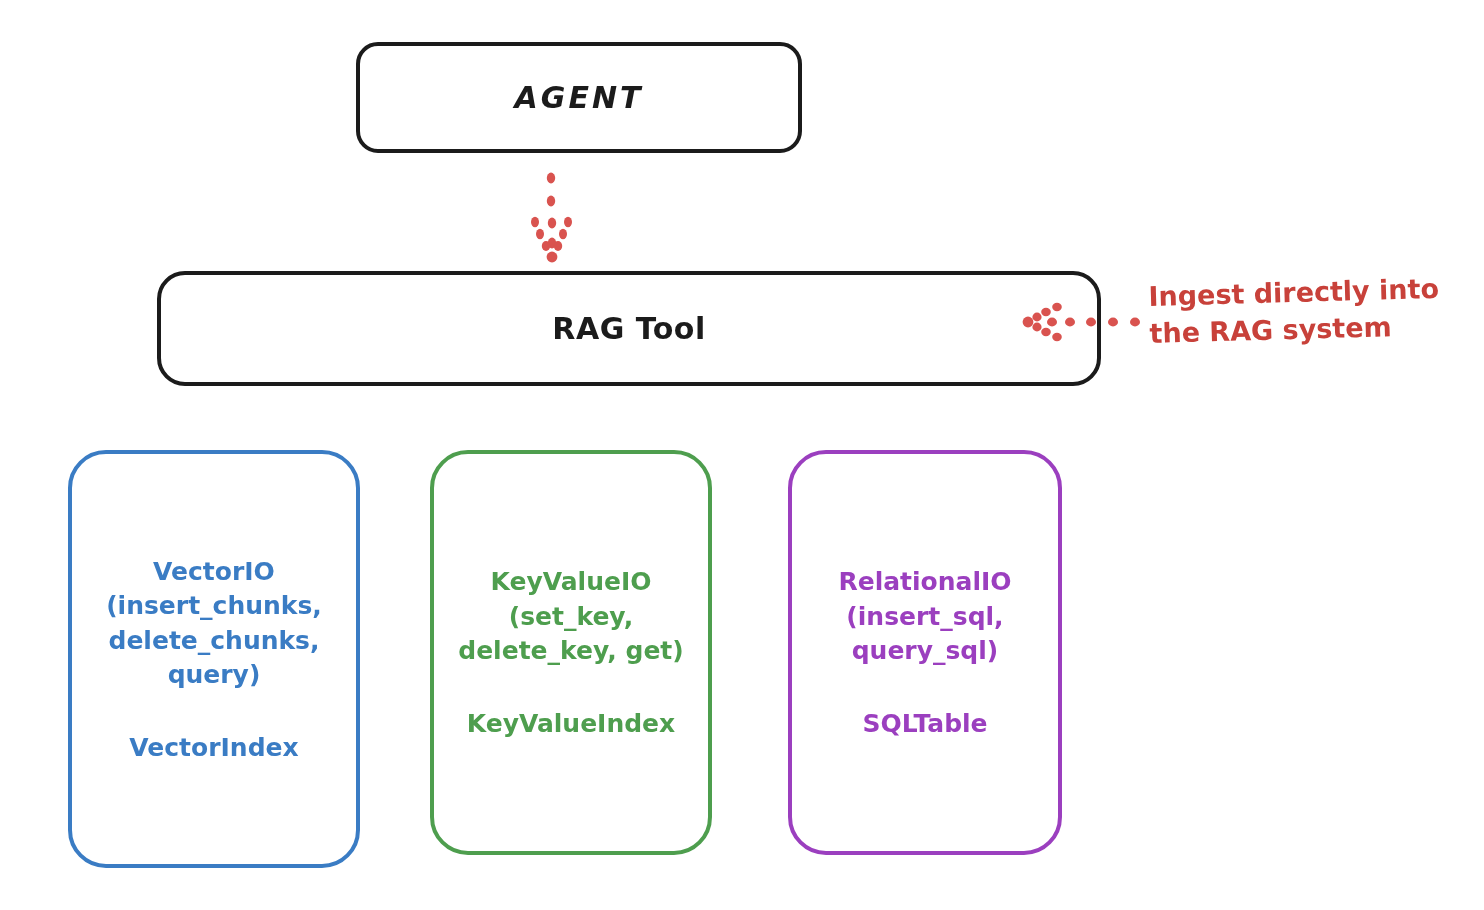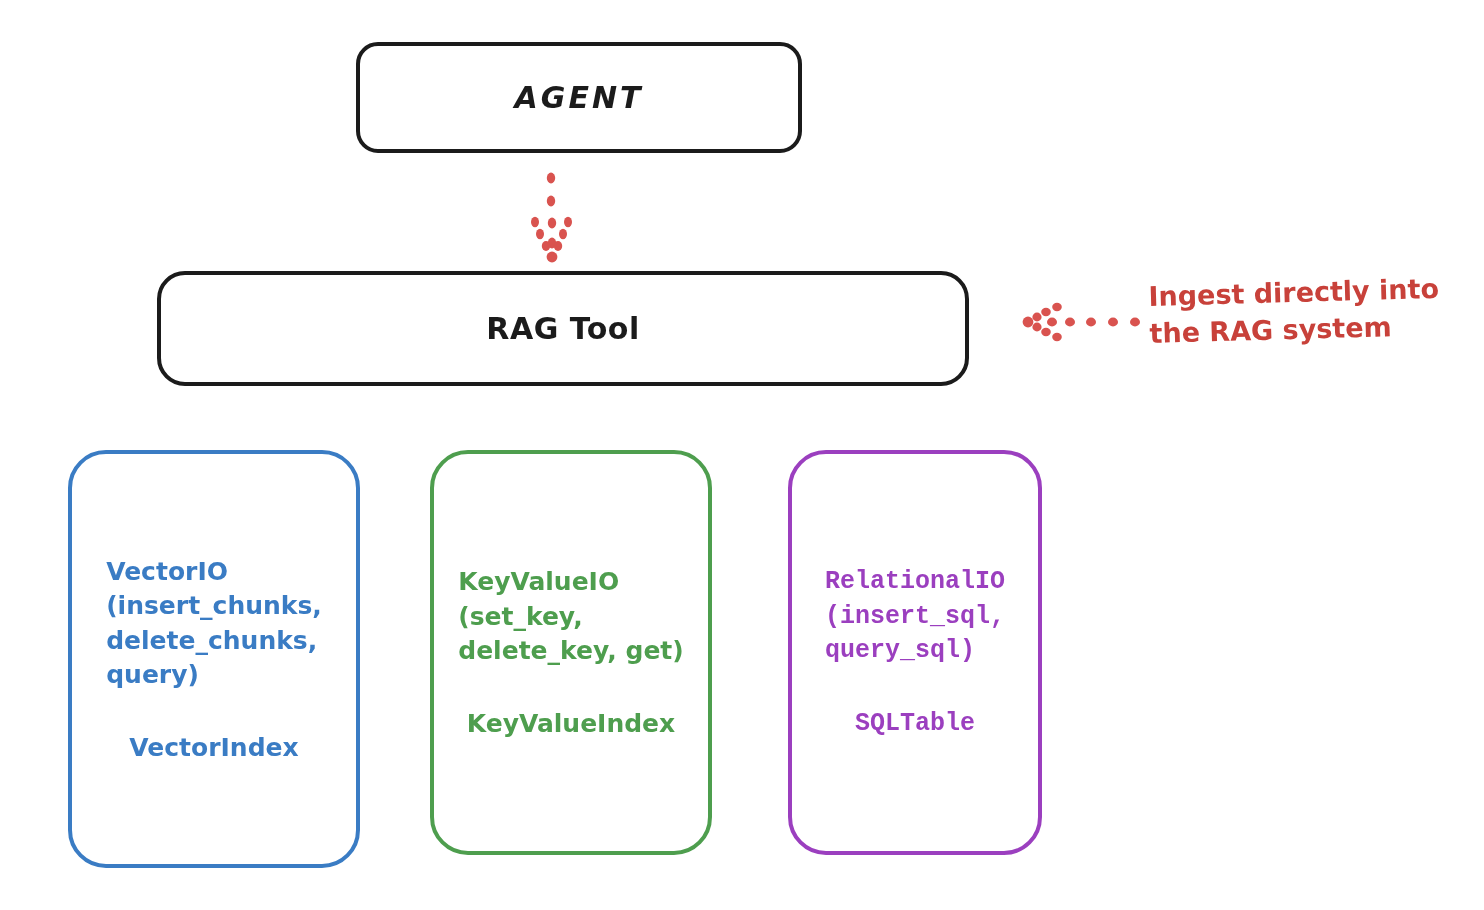--- a/index.html
+++ b/index.html
@@ -19,41 +19,41 @@
   }
 
   
   .node {
     position: absolute;
     box-sizing: border-box;
     background: #ffffff;
     display: flex;
     align-items: center;
     justify-content: center;
-    text-align: left;
+    text-align: center;
     line-height: 1.32;
   }
 
   
   .node-black {
     border: 4px solid #1b1b1b;
     border-radius: 22px;
   }
   .node-black .node-label {
     font-family: "DejaVu Sans", sans-serif;
     font-style: italic;
     font-weight: 600;
     color: #1b1b1b;
     letter-spacing: 1.5px;
   }
 
   #agent-box { left: 356px; top: 42px; width: 446px; height: 111px; }
   #agent-box .node-label { font-size: 30px; letter-spacing: 3px; }
 
-  #ragtool-box { left: 157px; top: 271px; width: 812px; height: 115px; border-radius: 28px; }
+  #ragtool-box { left: 157px; top: 271px; width: 944px; height: 115px; border-radius: 28px; }
   #ragtool-box .node-label { font-size: 30px; font-style: normal; letter-spacing: 0.5px; }
 
   
   .node-provider {
     border-width: 4px;
     border-style: solid;
     border-radius: 38px;
     flex-direction: column;
     padding: 0 8px;
   }
@@ -74,21 +74,21 @@
     font-weight: 600;
     margin-top: 38px;
   }
 
   #vectorio-box  { left: 68px;  top: 450px; width: 292px; height: 418px; border-color: #3a7cc4; }
   #vectorio-box .provider-api, #vectorio-box .provider-index { color: #3a7cc4; }
 
   #keyvalueio-box { left: 430px; top: 450px; width: 282px; height: 405px; border-color: #4e9e4e; }
   #keyvalueio-box .provider-api, #keyvalueio-box .provider-index { color: #4e9e4e; }
 
-  #relationalio-box { left: 788px; top: 450px; width: 254px; height: 405px; border-color: #9b3fbf; font-family: Liberation Mono, monospace; }
+  #relationalio-box { left: 788px; top: 450px; width: 274px; height: 405px; border-color: #9b3fbf; }
   #relationalio-box .provider-api, #relationalio-box .provider-index { color: #9b3fbf; }
 
   
   #connector-layer {
     position: absolute;
     left: 0; top: 0;
     width: 1484px; height: 910px;
     pointer-events: none;
   }
 

